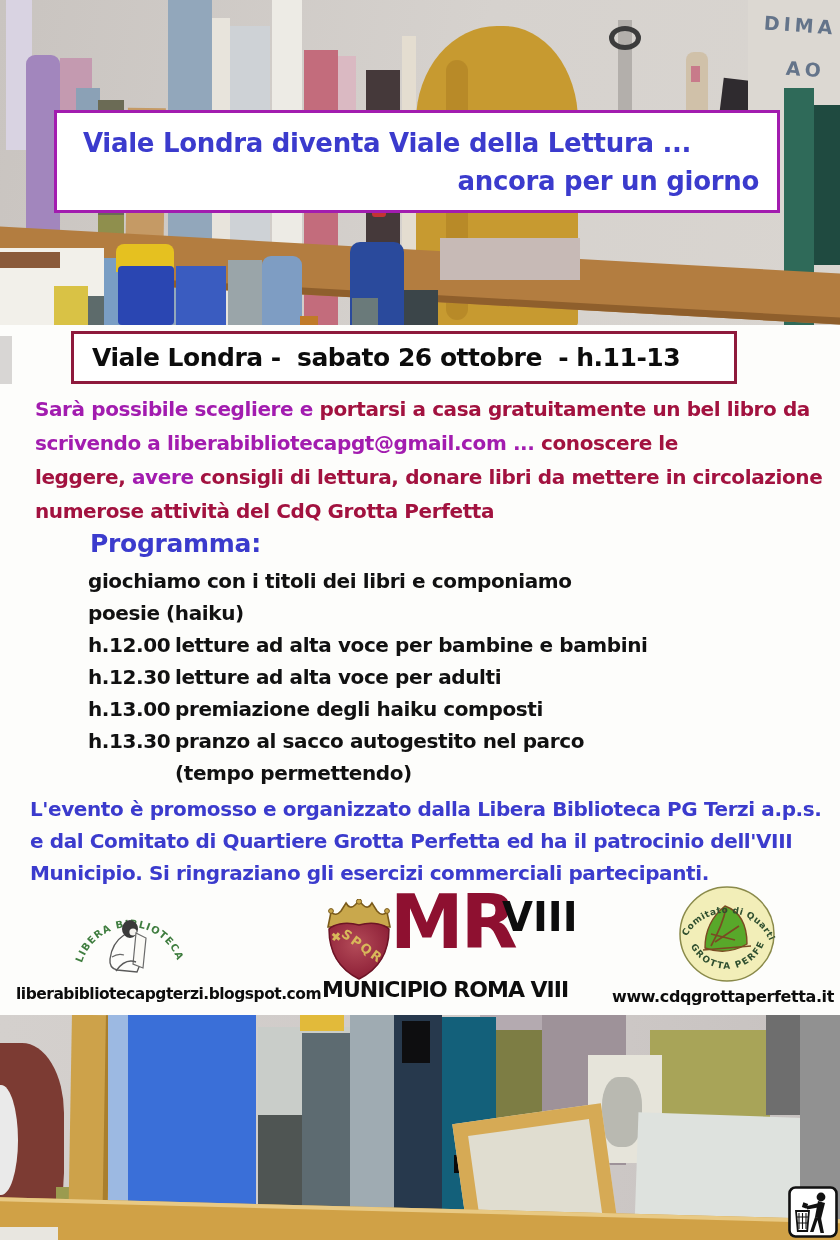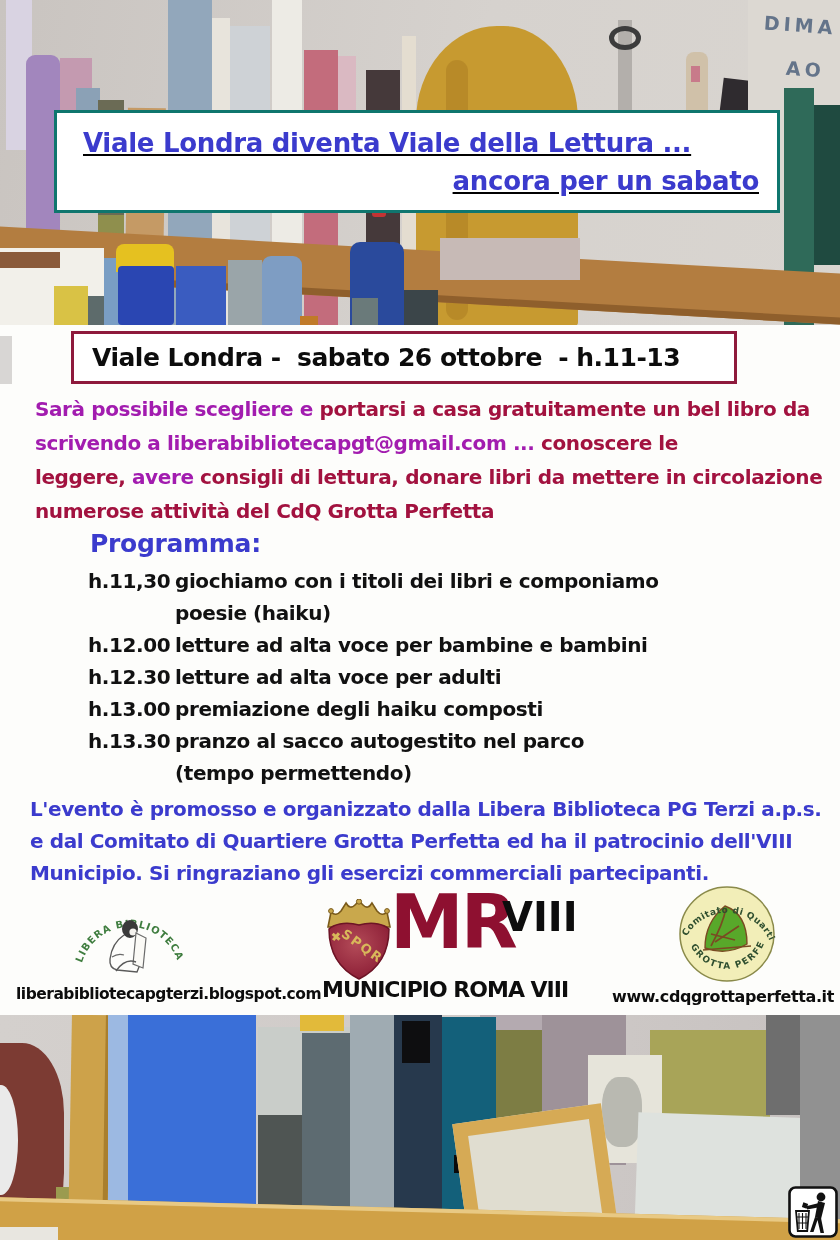--- a/index.html
+++ b/index.html
@@ -8,21 +8,21 @@
   .sh{position:absolute;}
   
   .art-top{position:absolute;left:0;top:0;width:840px;height:325px;overflow:hidden;
            background:linear-gradient(100deg,#c9c4c0 0%,#d6d2ce 55%,#d9d5d0 100%);}
   .art-bottom{position:absolute;left:0;top:1015px;width:840px;height:225px;overflow:hidden;
            background:linear-gradient(95deg,#d4d0cd 0%,#cfcac8 60%,#c6c1bf 100%);}
   .wall-letter{position:absolute;color:#64748a;font-size:19px;letter-spacing:4px;
            font-family:"DejaVu Sans",sans-serif;transform:rotate(4deg);}
   
   .title-box{position:absolute;left:54px;top:110px;width:720px;height:97px;background:#ffffff;
-           border:3px solid #0f766e;z-index:5;text-decoration:underline;}
+           border:3px solid #a21caf;z-index:5;}
   .title-line1{margin:15px 0 0 26px;font-size:26px;color:#3b3bcd;letter-spacing:-0.3px;white-space:pre;}
   .title-line2{margin:8px 18px 0 0;font-size:26px;color:#3b3bcd;text-align:right;letter-spacing:-0.3px;}
   
   .date-box{position:absolute;left:71px;top:331px;width:660px;height:47px;background:#ffffff;
            border:3px solid #8e1a3c;z-index:5;display:flex;align-items:center;}
   .date-text{margin-left:18px;font-size:25px;color:#0c0c0c;letter-spacing:-0.5px;white-space:pre;}
   
   .intro{position:absolute;left:35px;top:392px;z-index:5;font-size:20px;letter-spacing:-0.4px;}
   .intro .ln{line-height:34px;white-space:pre;}
   .blk{color:#a21caf;} .crm{color:#a2123f;}
@@ -97,40 +97,39 @@
     <div class="sh" style="left:262px;top:256px;width:40px;height:69px;background:#7e9dc3;border-radius:9px 9px 0 0"></div>
     <div class="sh" style="left:300px;top:316px;width:18px;height:9px;background:#c07a28"></div>
     <div class="sh" style="left:350px;top:242px;width:54px;height:83px;background:#2a4a9c;border-radius:10px 10px 0 0"></div>
     <div class="sh" style="left:352px;top:298px;width:26px;height:27px;background:#6a7a7a"></div>
     <div class="sh" style="left:404px;top:290px;width:34px;height:35px;background:#3b4549"></div>
     <div class="sh" style="left:440px;top:238px;width:140px;height:42px;background:#c7bab6"></div>
   </div>
 
   <div class="title-box">
     <div class="title-line1">Viale Londra diventa Viale della Lettura ...</div>
-    <div class="title-line2">ancora per un sabato</div>
+    <div class="title-line2">ancora per un giorno</div>
   </div>
 
   <div class="sh" style="left:0;top:336px;width:12px;height:48px;background:#d8d6d4;z-index:4"></div>
 
   <div class="date-box">
     <div class="date-text">Viale Londra -  sabato 26 ottobre  - h.11-13</div>
   </div>
 
   <div class="intro">
     <div class="ln"><span class="blk">Sarà possibile scegliere e </span><span class="crm">portarsi a casa gratuitamente un bel libro da</span></div>
     <div class="ln"><span class="blk">scrivendo a liberabibliotecapgt@gmail.com ... </span><span class="crm">conoscere le</span></div>
     <div class="ln"><span class="crm">leggere,</span><span class="blk"> avere </span><span class="crm">consigli di lettura, donare libri da mettere in circolazione</span></div>
     <div class="ln"><span class="crm">numerose attività del CdQ Grotta Perfetta</span></div>
   </div>
 
   <div class="prog-head">Programma:</div>
   <div class="prog-list">
     <div class="prog-row">
-      <div class="prog-time">h.11,30</div>
       <div class="prog-desc">giochiamo con i titoli dei libri e componiamo poesie (haiku)</div>
     </div>
     <div class="prog-row">
       <div class="prog-time">h.12.00</div>
       <div class="prog-desc">letture ad alta voce per bambine e bambini</div>
     </div>
     <div class="prog-row">
       <div class="prog-time">h.12.30</div>
       <div class="prog-desc">letture ad alta voce per adulti</div>
     </div>

